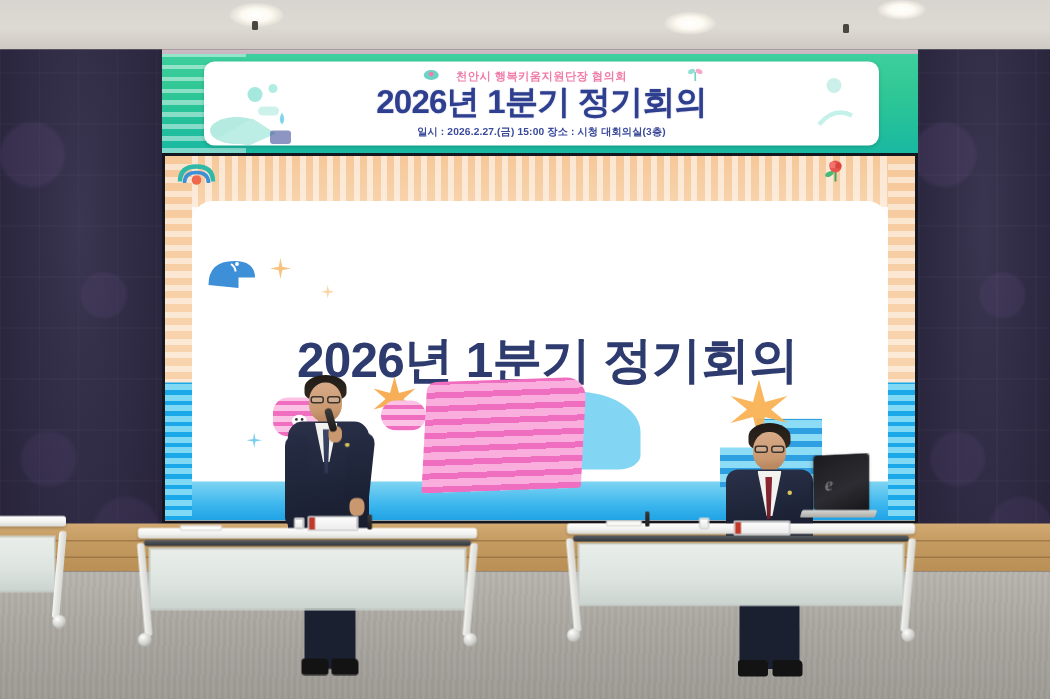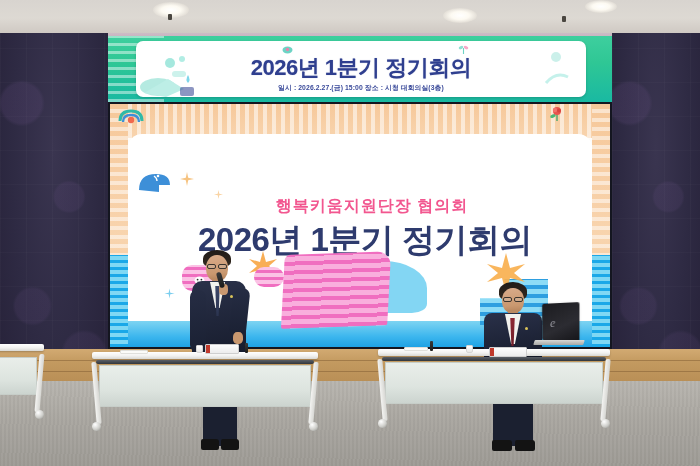--- a/index.html
+++ b/index.html
@@ -403,20 +403,21 @@
       <svg class="bn-icon-l" viewBox="0 0 11 9">
         <ellipse cx="5.5" cy="5" rx="5" ry="3.4" fill="#6dd3c4"></ellipse>
         <circle cx="5.5" cy="4.4" r="1.6" fill="#f07ca8"></circle>
       </svg>
       <svg class="bn-icon-r" viewBox="0 0 11 9">
         <path d="M5.5 9 L5.5 3" stroke="#6dd3c4" stroke-width="1.1"></path>
         <ellipse cx="3" cy="2.6" rx="2.4" ry="1.5" fill="#8fe0d2" transform="rotate(-25 3 2.6)"></ellipse>
         <ellipse cx="8" cy="2.6" rx="2.4" ry="1.5" fill="#f7a8c8" transform="rotate(25 8 2.6)"></ellipse>
       </svg>
 
+      <div class="banner-sub">천안시 행복키움지원단장 협의회</div>
       <div class="banner-title">2026년 1분기 정기회의</div>
       <div class="banner-meta">일시 : 2026.2.27.(금) 15:00     장소 : 시청 대회의실(3층)</div>
     </div>
   </div>
 
   <div class="screen-frame">
     <div class="screen">
 
       <div class="scr-border-top"></div>
       <div class="scr-border-left"></div>
@@ -446,21 +447,20 @@
           <circle cx="22" cy="8" r="1.3" fill="#ffffff"></circle>
         </svg>
 
         <svg class="sparkle spk1" viewBox="0 0 14 14">
           <path d="M7 0 L8.2 5.8 L14 7 L8.2 8.2 L7 14 L5.8 8.2 L0 7 L5.8 5.8 Z" fill="#f5b96a" opacity="0.85"></path>
         </svg>
         <svg class="sparkle spk2" viewBox="0 0 14 14">
           <path d="M7 0 L8.2 5.8 L14 7 L8.2 8.2 L7 14 L5.8 8.2 L0 7 L5.8 5.8 Z" fill="#f7c98e" opacity="0.8"></path>
         </svg>
 
-        <div class="scr-sub">행복키움지원단장 협의회</div>
         <div class="scr-title">2026년 1분기 정기회의</div>
 
         <div class="scr-stage">
           <div class="scr-water"></div>
 
           <svg class="sparkle spk3" viewBox="0 0 14 14">
             <path d="M7 0.5 L8 6 L13.5 7 L8 8 L7 13.5 L6 8 L0.5 7 L6 6 Z" fill="#6ec9ec" opacity="0.9"></path>
           </svg>
 
           <div class="striped-pill sp1"></div>

